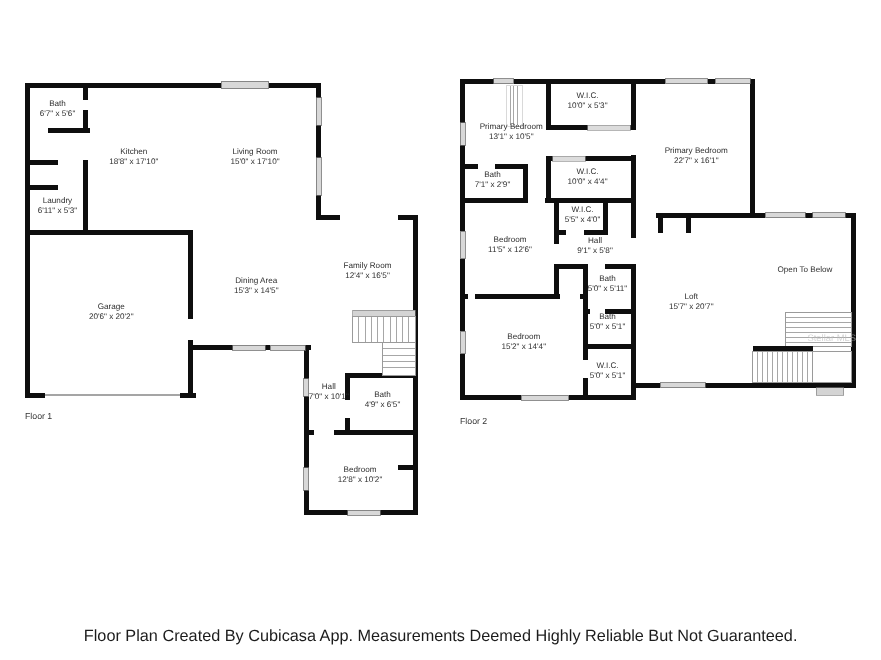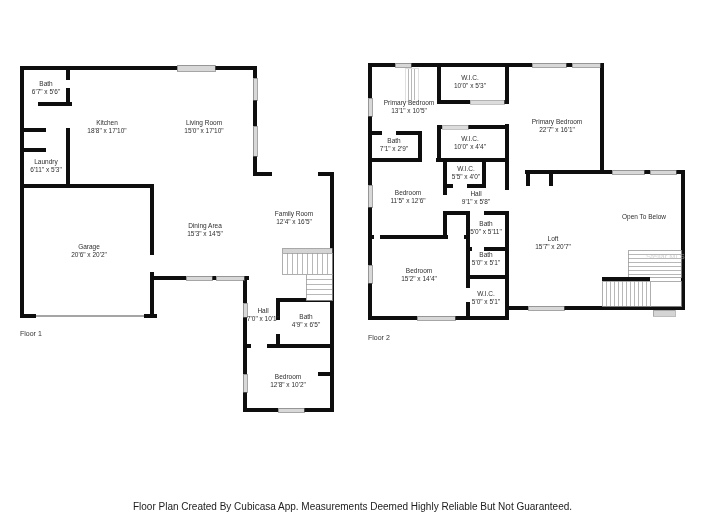--- a/index.html
+++ b/index.html
@@ -16,24 +16,24 @@
   .cap{fill:#d4d4d4;stroke:#7c7c7c;stroke-width:.5;}
   .gdoor{fill:#a5a5a5;}
   .room{
     position:absolute;transform:translate(-50%,-50%);
     text-align:center;color:#2e2e2e;white-space:nowrap;z-index:5;
   }
   .rn,.rd{font-size:6.5px;line-height:1.3;}
   .floor-tag{position:absolute;font-size:7px;color:#333;z-index:5;}
   .caption{
     position:absolute;left:0;right:0;top:501px;text-align:center;
-    font-size:10px;color:#1c1c1c;z-index:5;
+    font-size:13px;color:#1c1c1c;z-index:5;
   }
   .watermark{
-    position:absolute;left:646px;top:252px;font-size:7.5px;color:#bdbdbd;
+    position:absolute;left:646px;top:266px;font-size:7.5px;color:#bdbdbd;
     opacity:.65;z-index:4;
   }
 </style>
 </head>
 <body>
 
 <svg width="705" height="528" viewBox="0 0 705 528" shape-rendering="crispEdges">
 
   <g>
 

